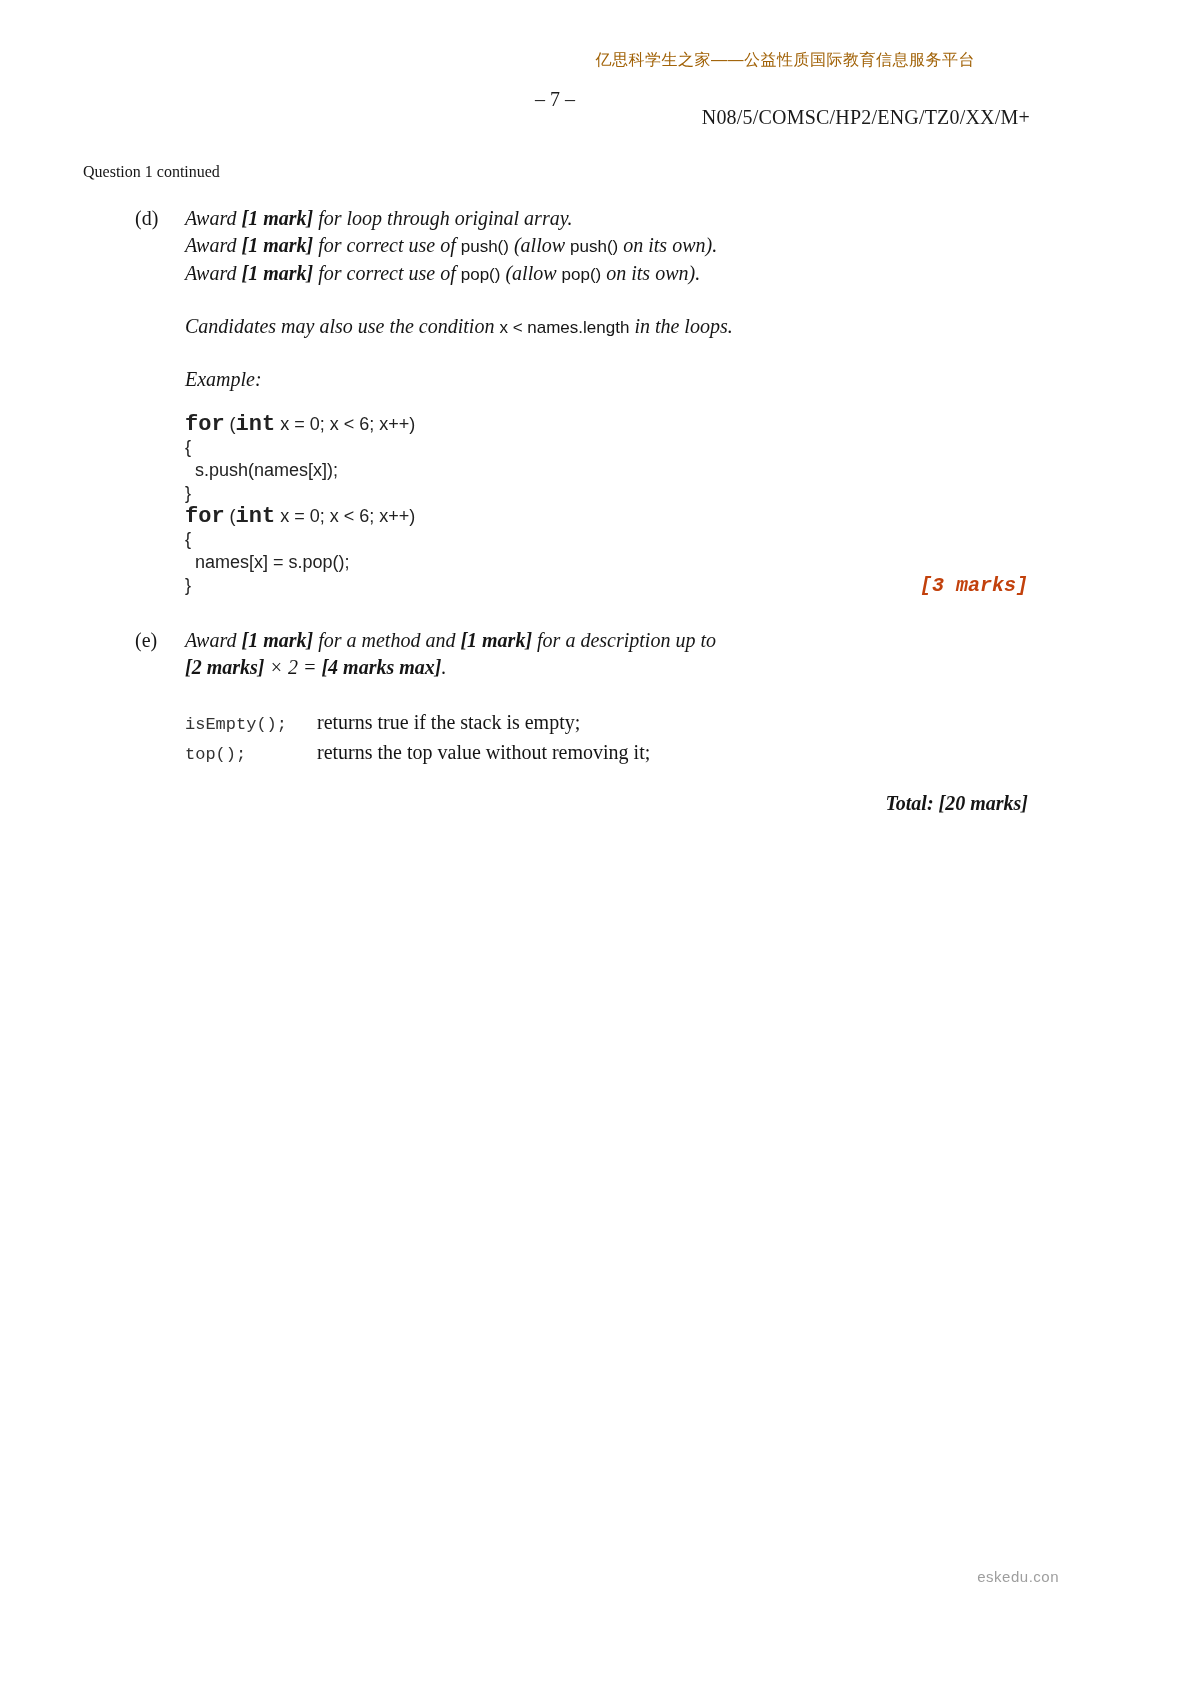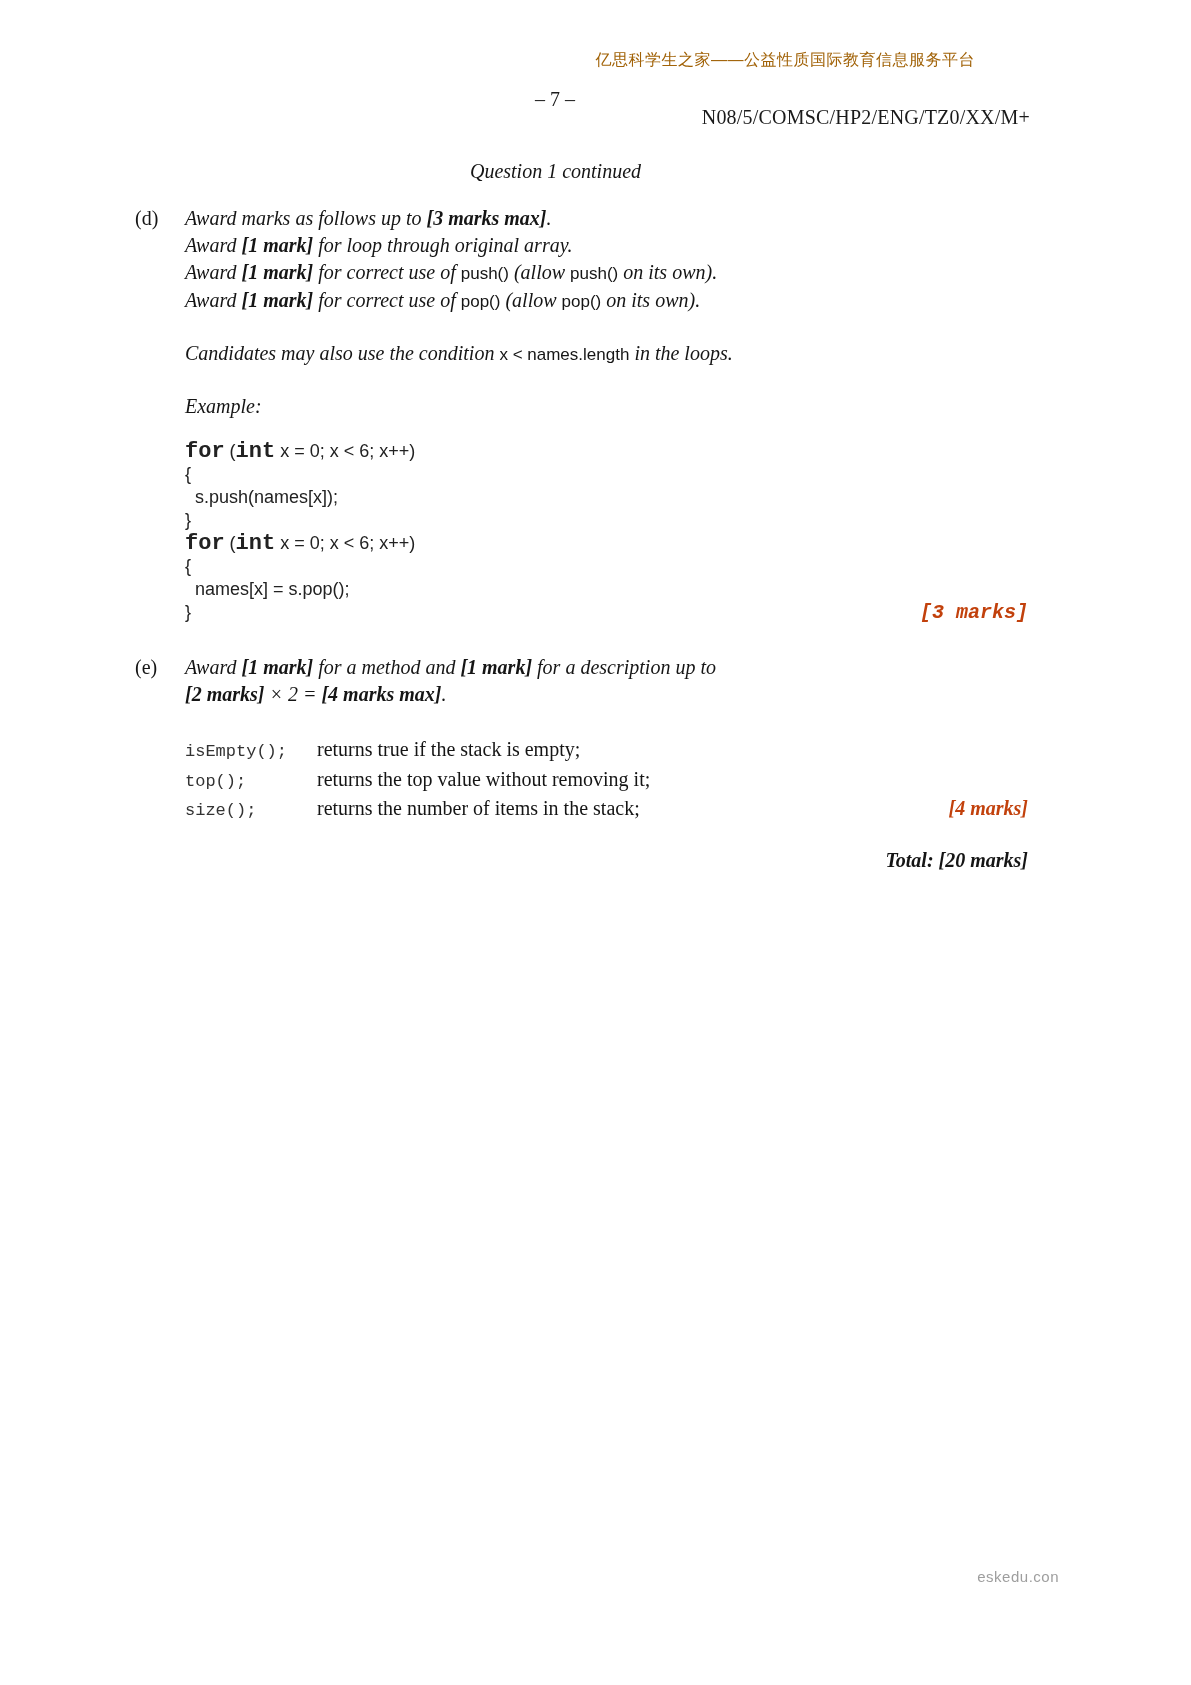--- a/index.html
+++ b/index.html
@@ -21,21 +21,21 @@
     position:absolute; top:88px; left:535px;
     font-size:20px; color:#1a1a1a;
   }
   .header-exam-code {
     position:absolute; top:106px; right:161px;
     font-size:20px; color:#1a1a1a; letter-spacing:0.2px;
   }
 
   .content { position:absolute; left:83px; top:158px; width:945px; }
 
-  .title { font-style:italic; font-size:20px; line-height:27px;text-align:center; }
+  .title { font-size:16px; line-height:27px; }
 
   .part { display:flex; align-items:flex-start; }
   .part-d { margin-top:20px; }
   .part-e { margin-top:30px; }
   .part-label { width:102px; padding-left:52px; font-size:20px; line-height:27px; flex:0 0 auto; }
   .part-body { flex:1 1 auto; min-width:0; }
 
   .line { font-size:20px; line-height:27px; white-space:pre-wrap; }
   .run-i  { font-style:italic; }
   .run-bi { font-style:italic; font-weight:bold; }
@@ -77,21 +77,20 @@
   <div class="header-page-num">– 7 –</div>
   <div class="header-exam-code">N08/5/COMSC/HP2/ENG/TZ0/XX/M+</div>
 
   <div class="content">
 
     <div class="title">Question 1 continued</div>
 
     <div class="part part-d">
       <div class="part-label">(d)</div>
       <div class="part-body">
-        <div class="line"><span class="run-i">Award marks as follows up to </span><span class="run-bi">[3 marks max]</span><span class="run-i">.</span></div>
         <div class="line"><span class="run-i">Award </span><span class="run-bi">[1 mark]</span><span class="run-i"> for loop through original array.</span></div>
         <div class="line"><span class="run-i">Award </span><span class="run-bi">[1 mark]</span><span class="run-i"> for correct use of </span><span class="run-m">push()</span><span class="run-i"> (allow </span><span class="run-m">push()</span><span class="run-i"> on its own).</span></div>
         <div class="line"><span class="run-i">Award </span><span class="run-bi">[1 mark]</span><span class="run-i"> for correct use of </span><span class="run-m">pop()</span><span class="run-i"> (allow </span><span class="run-m">pop()</span><span class="run-i"> on its own).</span></div>
 
         <div class="line note"><span class="run-i">Candidates may also use the condition </span><span class="run-m">x &lt; names.length</span><span class="run-i"> in the loops.</span></div>
 
         <div class="line example"><span class="run-i">Example:</span></div>
 
         <div class="codeblock">
           <div class="code-line"><span class="run-mb">for</span><span class="run-m"> (</span><span class="run-mb">int</span><span class="run-m"> x = 0; x &lt; 6; x++)</span></div>
@@ -117,25 +116,20 @@
 
         <div class="methods">
           <div class="m-row">
             <span class="m-code">isEmpty();</span>
             <span class="m-desc">returns true if the stack is empty;</span>
           </div>
           <div class="m-row">
             <span class="m-code">top();</span>
             <span class="m-desc">returns the top value without removing it;</span>
           </div>
-          <div class="m-row">
-            <span class="m-code">size();</span>
-            <span class="m-desc">returns the number of items in the stack;</span>
-            <span class="marks m-marks">[4 marks]</span>
-          </div>
         </div>
       </div>
     </div>
 
     <div class="total-line">Total: [20 marks]</div>
 
   </div>
 
   <div class="wm-bottom">eskedu.con</div>
 

